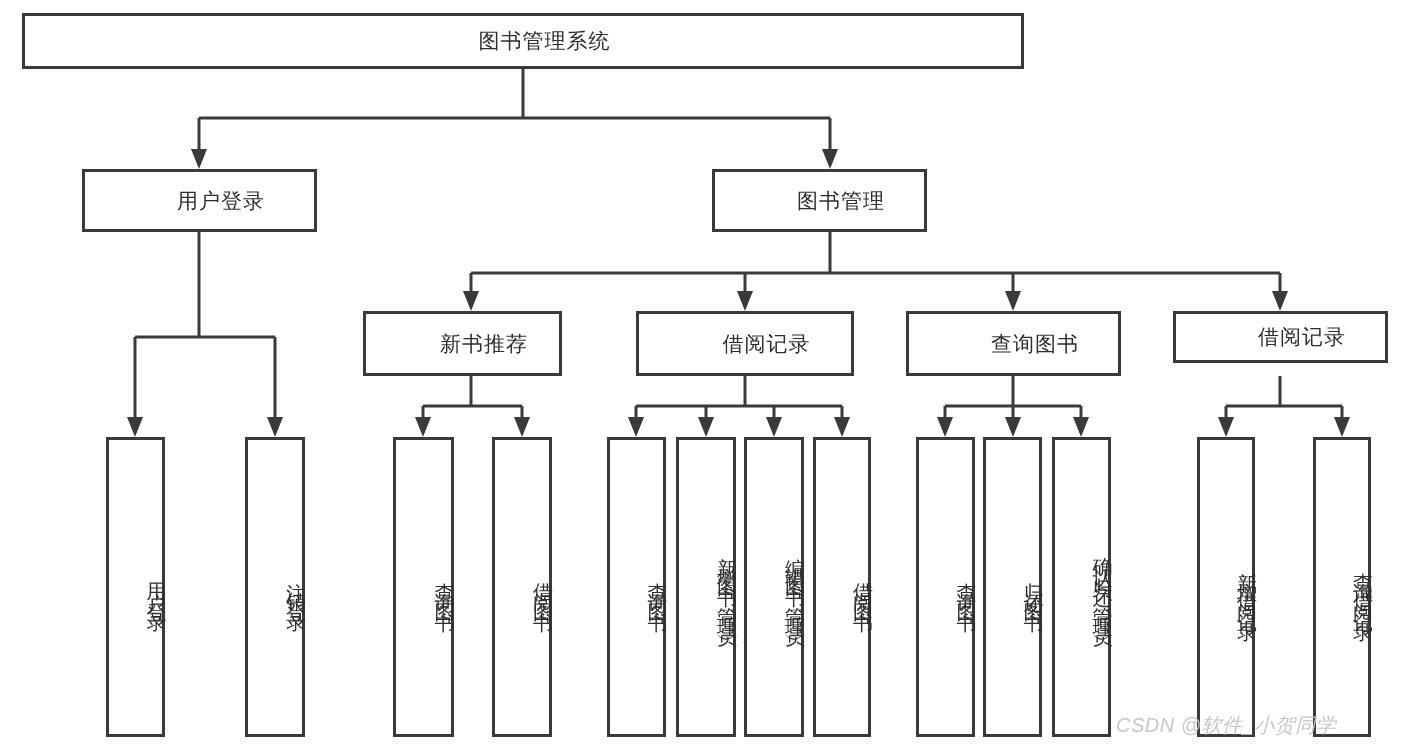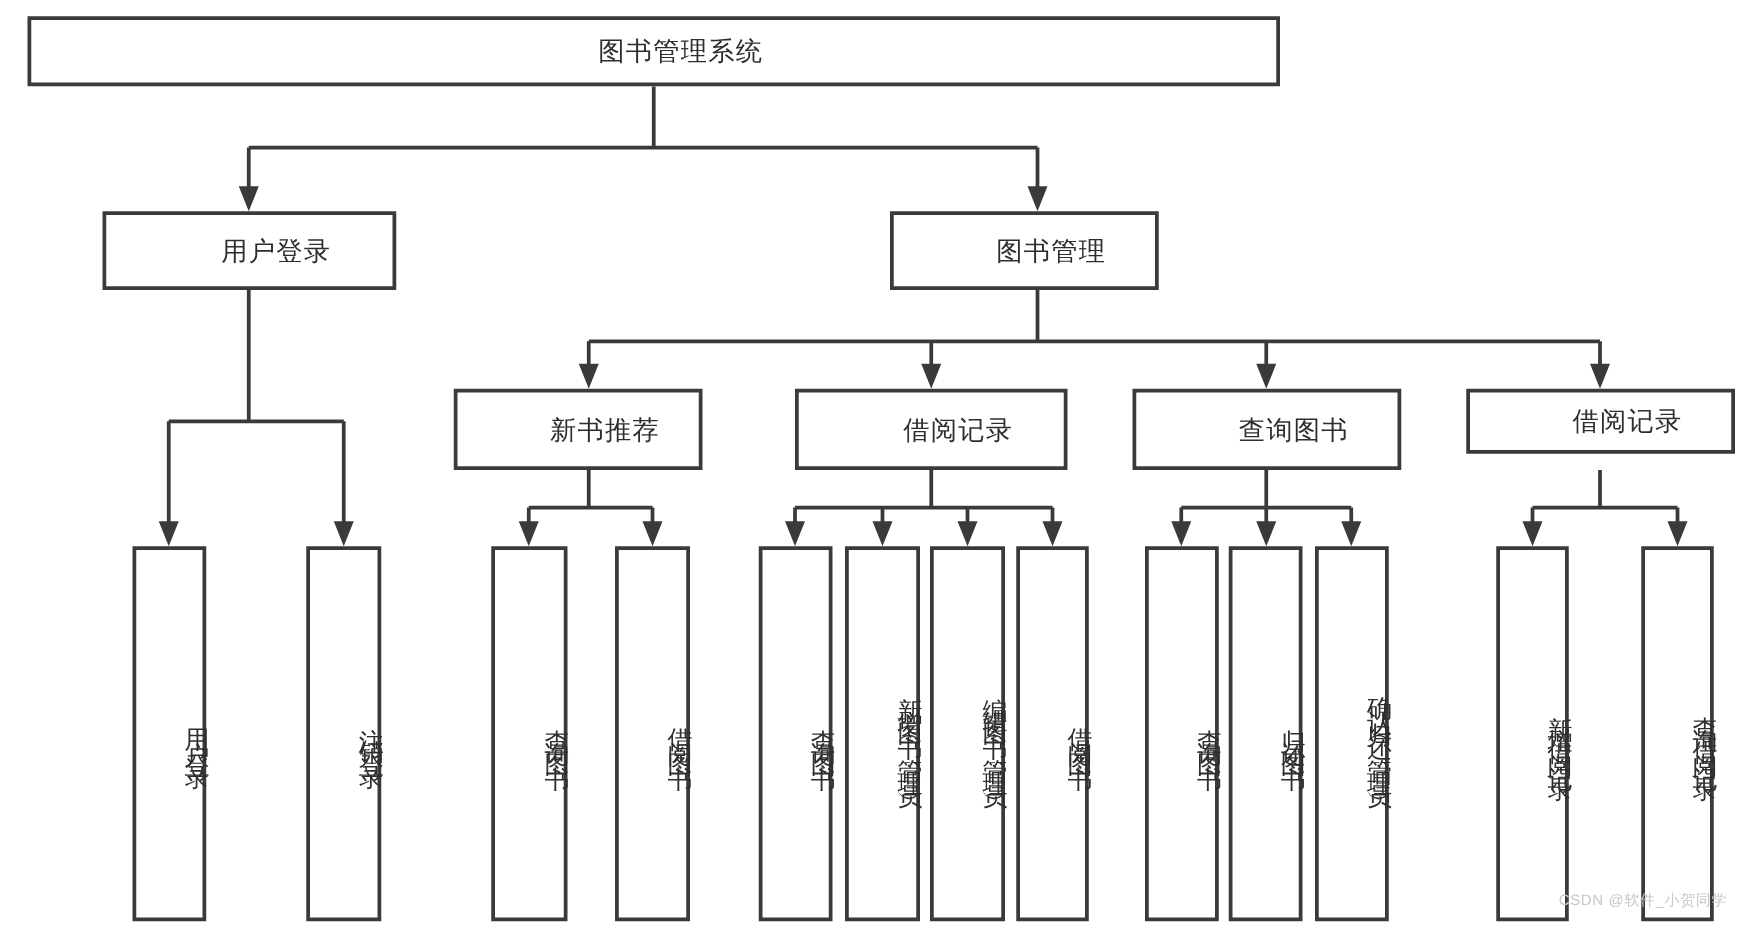--- a/index.html
+++ b/index.html
@@ -38,26 +38,27 @@
   .v-node span{
     writing-mode:vertical-lr;
     text-orientation:mixed;
     font-size:20px;
     letter-spacing:10px;
     line-height:1;
     white-space:nowrap;
   }
   .watermark{
     position:absolute;
-    left:1247px;top:712px;
-    font-size:12px;
+    left:1116px;top:712px;
+    font-size:20px;
     letter-spacing:0.5px;
     color:var(--watermark);
     white-space:nowrap;
     z-index:5;
+    font-style:italic;
   }
 </style>
 </head>
 <body>
 
 <div class="canvas">
 
   <svg class="connectors" width="1405" height="747" viewBox="0 0 1405 747">
     <g>
       <path d="M523 69 V118 M199 118 H830 M199 118 V151 M830 118 V151"></path>

